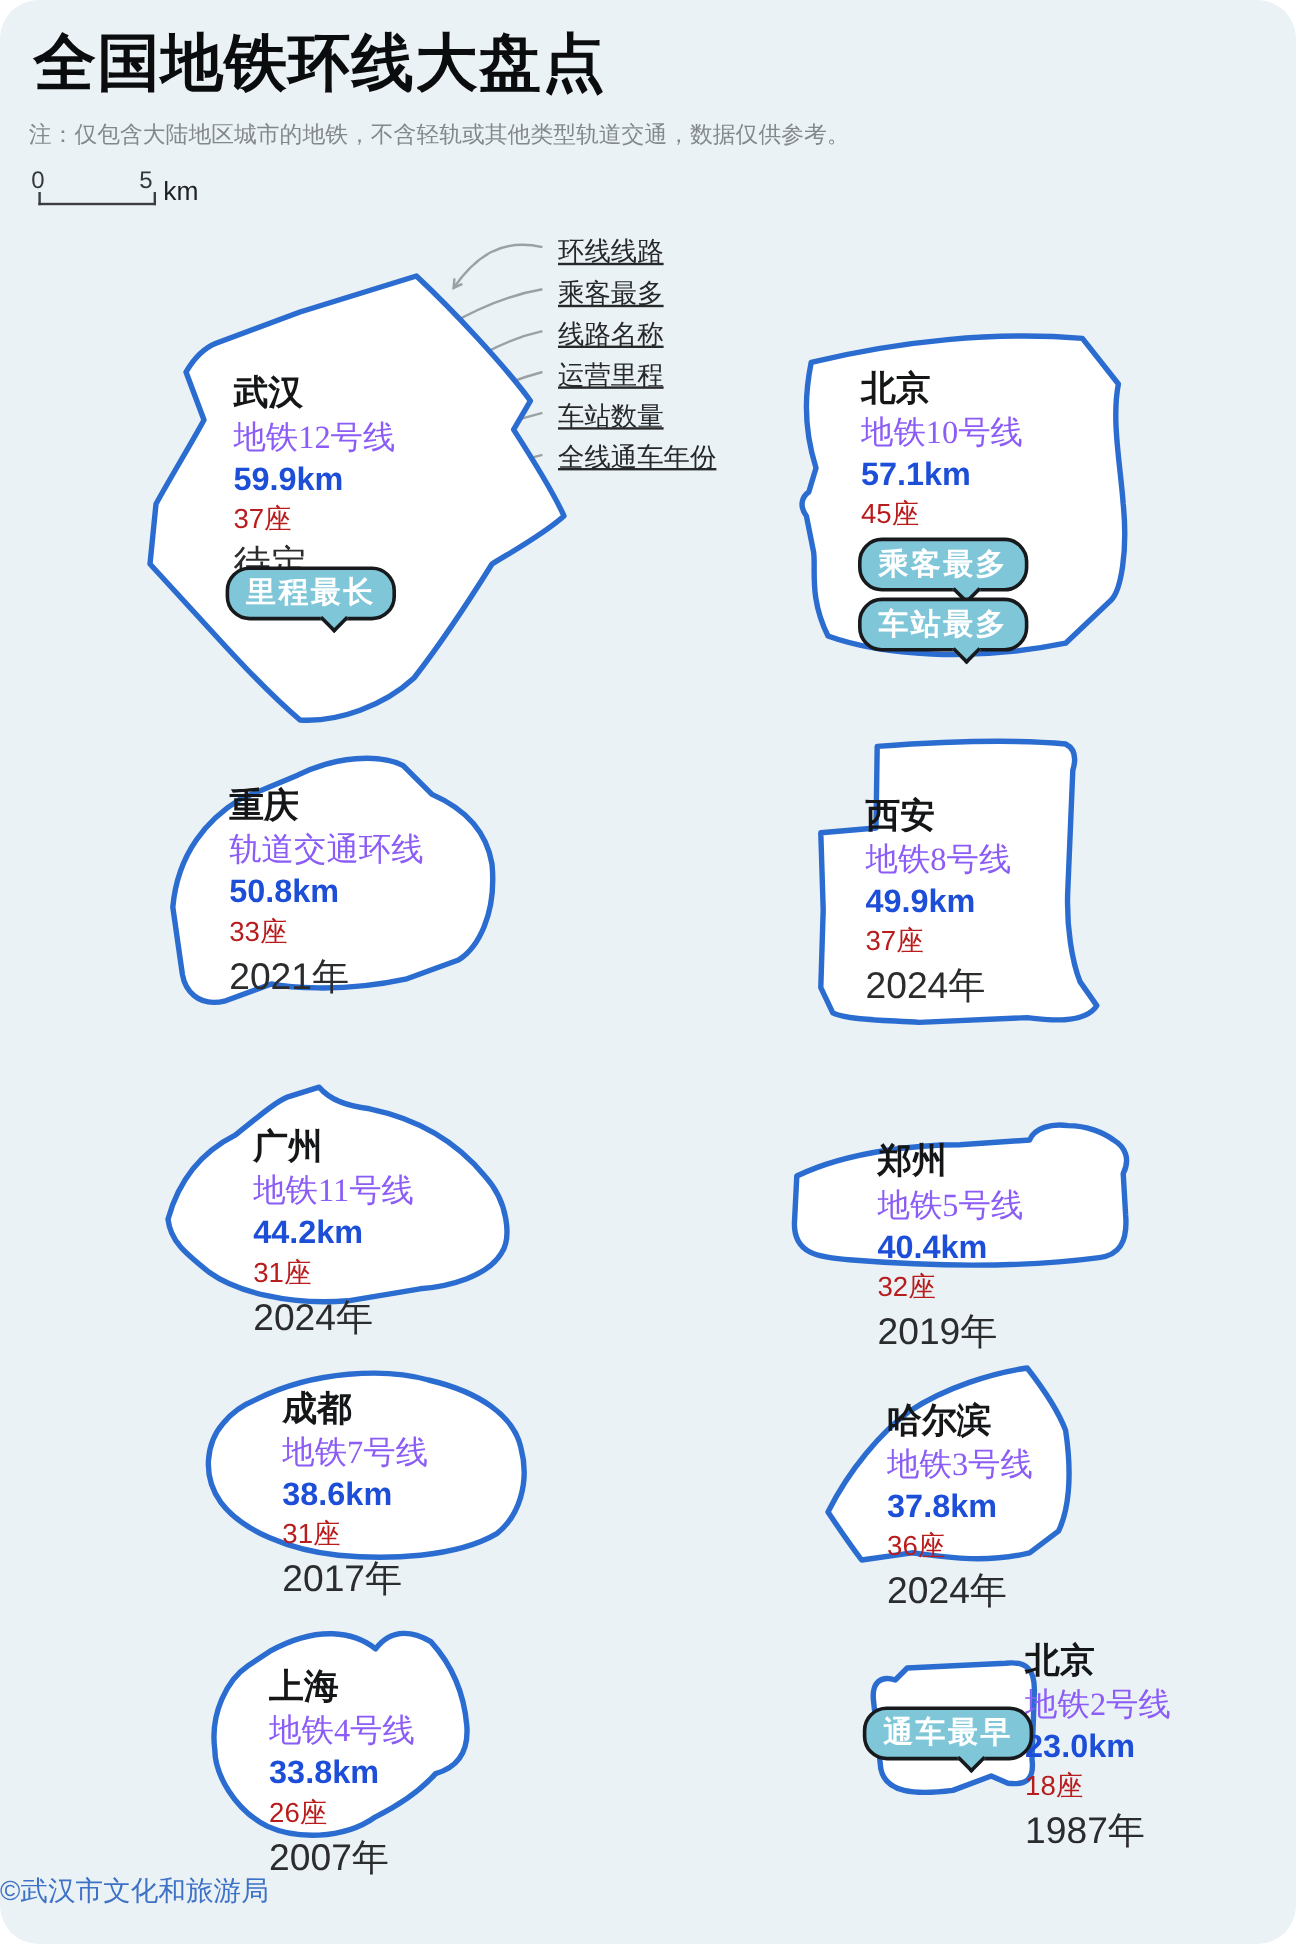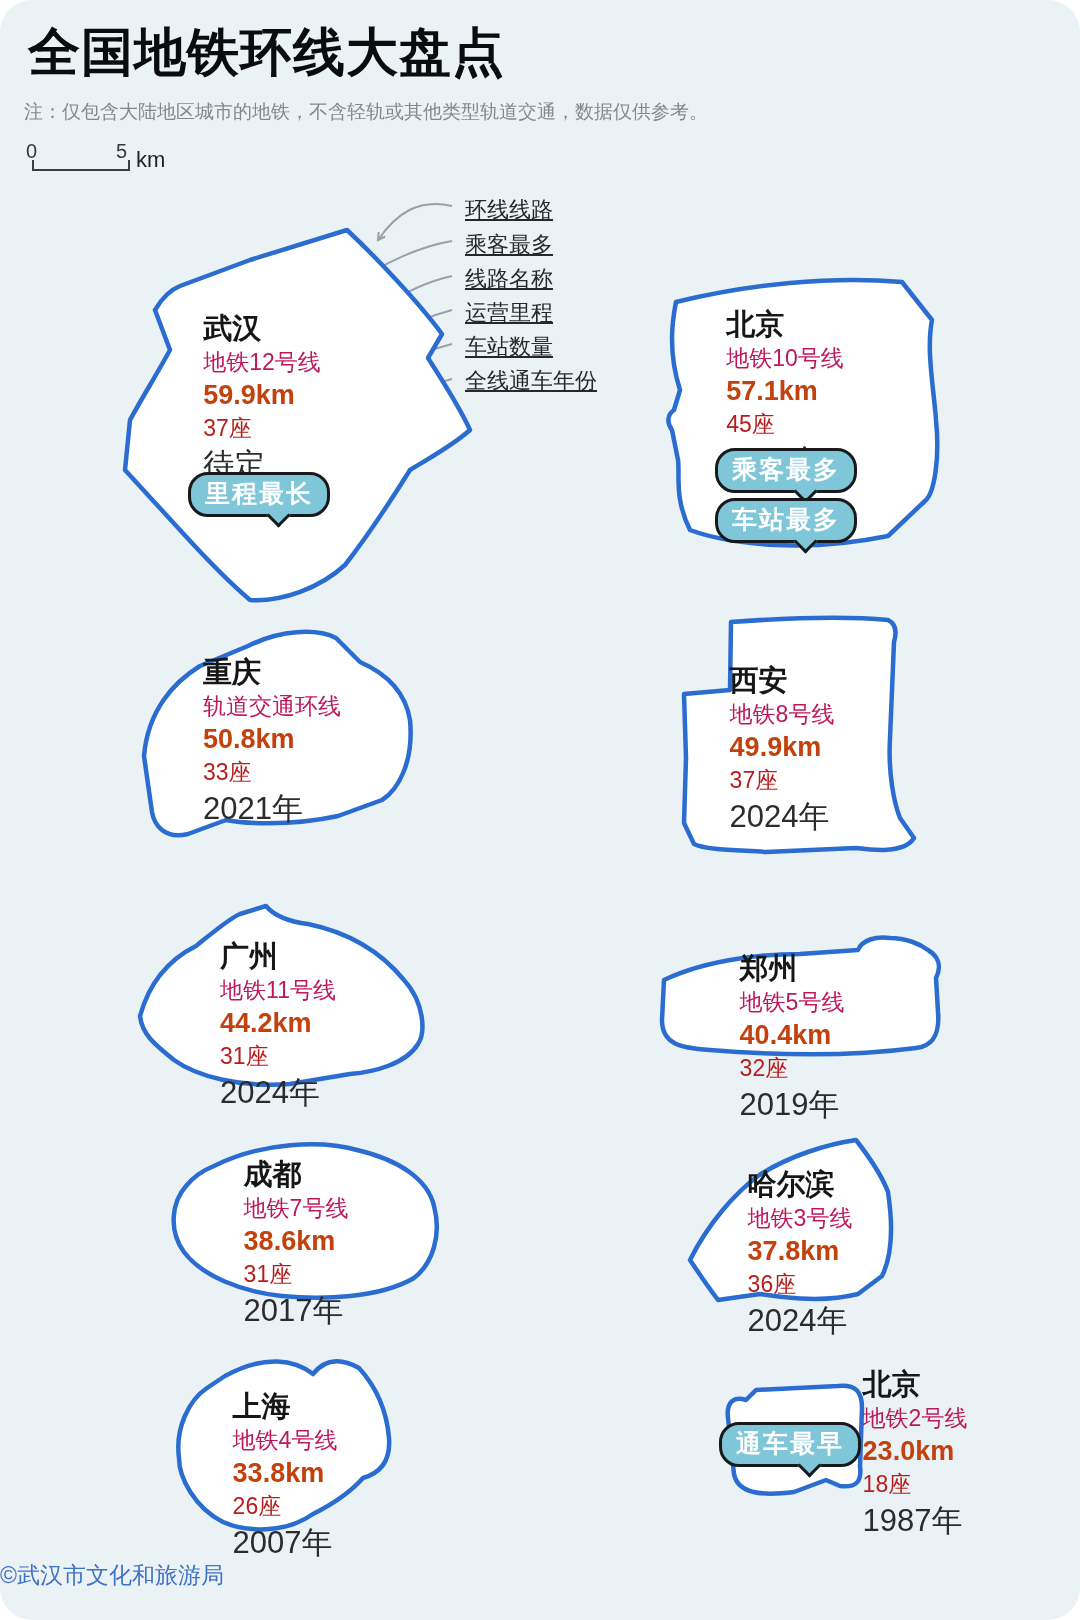--- a/index.html
+++ b/index.html
@@ -13,22 +13,22 @@
   .scale-five{position:absolute;left:116px;top:140px;font-size:20px;color:#35383a;}
   .scale-line{position:absolute;left:32px;top:160px;width:94px;height:9px;
     border-left:2px solid #3a3e40;border-right:2px solid #3a3e40;border-bottom:2px solid #3a3e40;}
   .scale-unit{position:absolute;left:136px;top:147px;font-size:22px;color:#1f2123;}
 
   .shape{position:absolute;overflow:visible;}
   .shape path{fill:#ffffff;stroke:#2b6cd0;stroke-width:4.5;stroke-linejoin:round;stroke-linecap:round;}
 
   .stack{position:absolute;transform:translateX(-50%);text-align:left;white-space:nowrap;}
   .stack .city{font-size:29px;font-weight:800;color:#141617;line-height:1.15;margin-bottom:4px;}
-  .stack .line{font-size:23px;color:#be185d;line-height:1.15;margin-bottom:4px;}
-  .stack .len{font-size:27px;font-weight:800;color:#c2410c;line-height:1.15;margin-bottom:4px;}
+  .stack .line{font-size:27px;color:#8b5cf6;line-height:1.15;margin-bottom:4px;font-family:Liberation Serif, serif;}
+  .stack .len{font-size:27px;font-weight:800;color:#1d4ed8;line-height:1.15;margin-bottom:4px;}
   .stack .sta{font-size:23px;color:#b91c1c;line-height:1.15;margin-bottom:6px;}
   .stack .year{font-size:31px;color:#2a2c2e;line-height:1.15;}
 
   .badge{
     position:absolute;transform:translateX(-50%);background:#7fc7d8;
     border:3.5px solid #17191c;border-radius:20px;padding:2px 14px 4px;
     font-size:25px;font-weight:800;color:#ffffff;letter-spacing:2px;white-space:nowrap;z-index:3;
   }
   .badge::after{
     content:"";position:absolute;bottom:-10px;left:58%;width:14px;height:14px;background:#7fc7d8;

